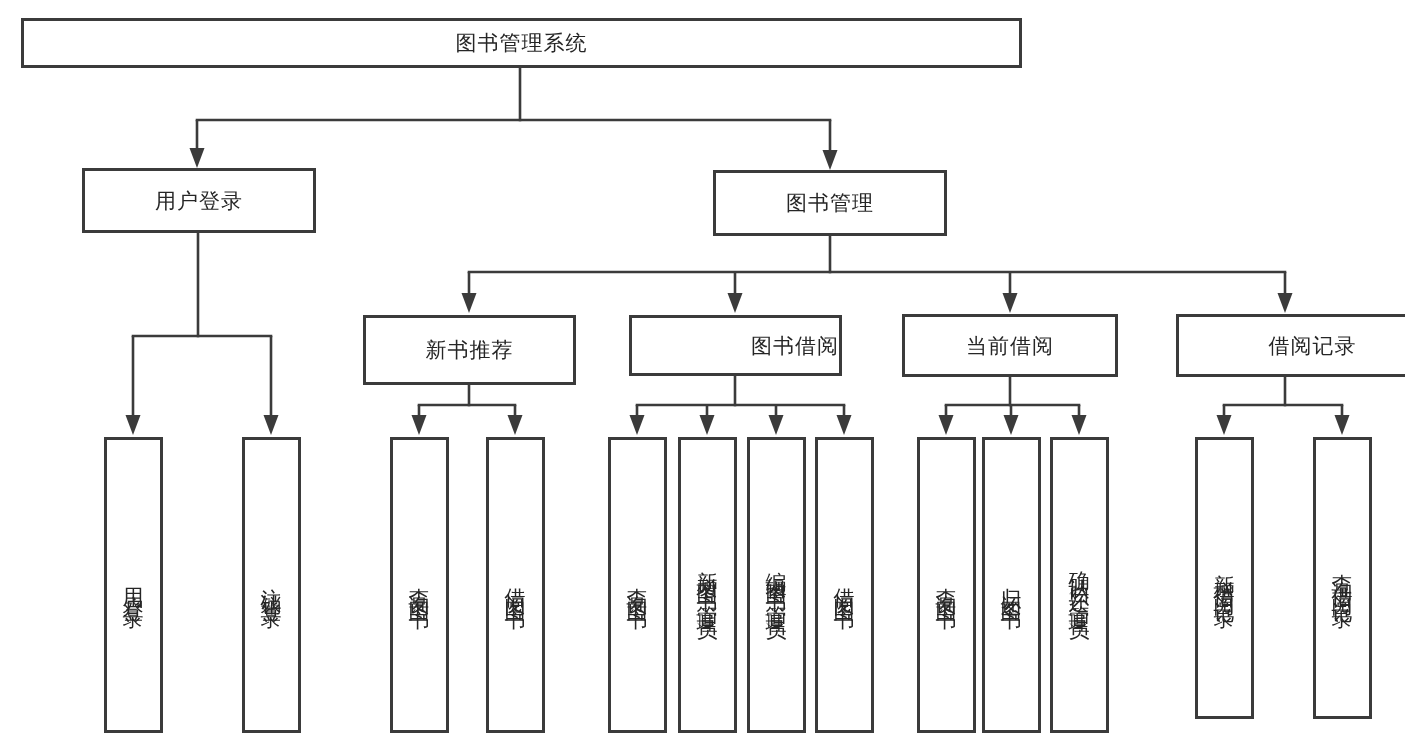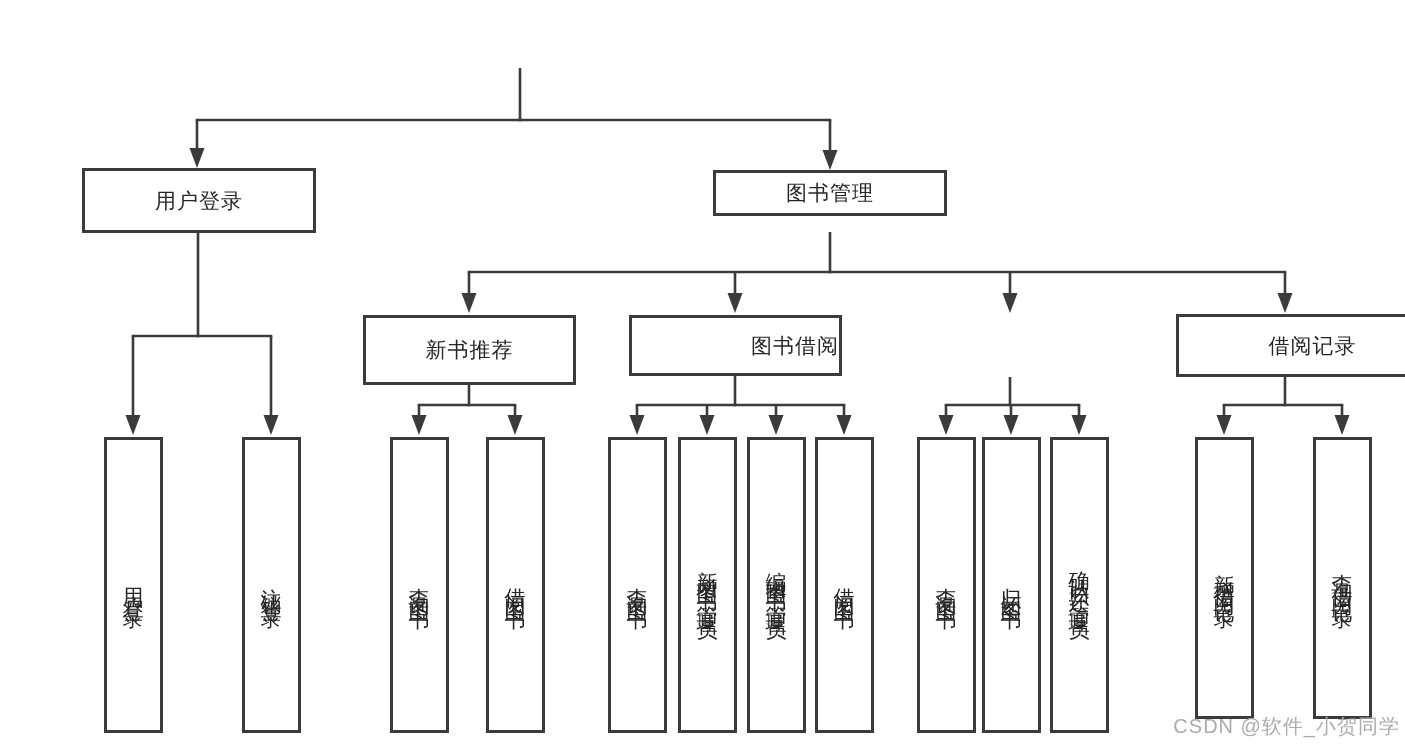--- a/index.html
+++ b/index.html
@@ -37,21 +37,21 @@
     justify-content: center;
     color: var(--text);
     font-size: 21px;
     letter-spacing: 1px;
     white-space: nowrap;
   }
   
   .n-root        { left: 21px;  top: 18px;  width: 1001px; height: 50px; }
   
   .n-user-login  { left: 82px;  top: 168px; width: 234px;  height: 65px; }
-  .n-book-mgmt   { left: 713px; top: 170px; width: 234px;  height: 46px; }
+  .n-book-mgmt   { left: 713px; top: 170px; width: 234px;  height: 66px; }
   
   .n-new-book    { left: 363px;  top: 315px; width: 213px; height: 70px; }
   .n-borrow      { left: 629px;  top: 315px; width: 213px; height: 61px; justify-content: flex-end; }
   .n-current     { left: 902px;  top: 314px; width: 216px; height: 63px; }
   .n-records     { left: 1176px; top: 314px; width: 261px; height: 63px; padding-left: 12px; }
   
   .leaf { top: 437px; width: 59px; height: 296px; }
   .leaf .vtext {
     writing-mode: vertical-rl;
     text-orientation: mixed;
@@ -157,34 +157,40 @@
     <g stroke="currentColor" stroke-width="2.6" fill="currentColor">
       <line x1="1285" y1="377" x2="1285" y2="406.3"></line>
       <line x1="1222.7" y1="405" x2="1343.3" y2="405"></line>
       <line x1="1224" y1="405" x2="1224" y2="417"></line>
       <polygon points="1216.5,415 1231.5,415 1224,435" stroke="none"></polygon>
       <line x1="1342" y1="405" x2="1342" y2="417"></line>
       <polygon points="1334.5,415 1349.5,415 1342,435" stroke="none"></polygon>
     </g>
   </svg>
 
+  <div class="node n-root">
+    <span>图书管理系统</span>
+  </div>
 
   <div class="node n-user-login">
     <span>用户登录</span>
   </div>
   <div class="node n-book-mgmt">
     <span>图书管理</span>
   </div>
 
   <div class="node n-new-book">
     <span>新书推荐</span>
   </div>
   <div class="node n-borrow">
     <span>图书借阅</span>
   </div>
+  <div class="node n-current">
+    <span>当前借阅</span>
+  </div>
   <div class="node n-records">
     <span>借阅记录</span>
   </div>
 
   <div class="node leaf l-ul-login">
     <span class="vtext">用户登录</span>
   </div>
   <div class="node leaf l-ul-logout">
     <span class="vtext">注销登录</span>
   </div>
@@ -215,14 +221,13 @@
   <div class="node leaf l-cb-confirm">
     <span class="vtext">确认归还（管理员）</span>
   </div>
   <div class="node leaf l-br-add">
     <span class="vtext">新增借阅记录</span>
   </div>
   <div class="node leaf l-br-query">
     <span class="vtext">查询借阅记录</span>
   </div>
 
-  <div class="watermark">CSDN @软件_小贺同学</div>
 </div>
 
 </body></html>

